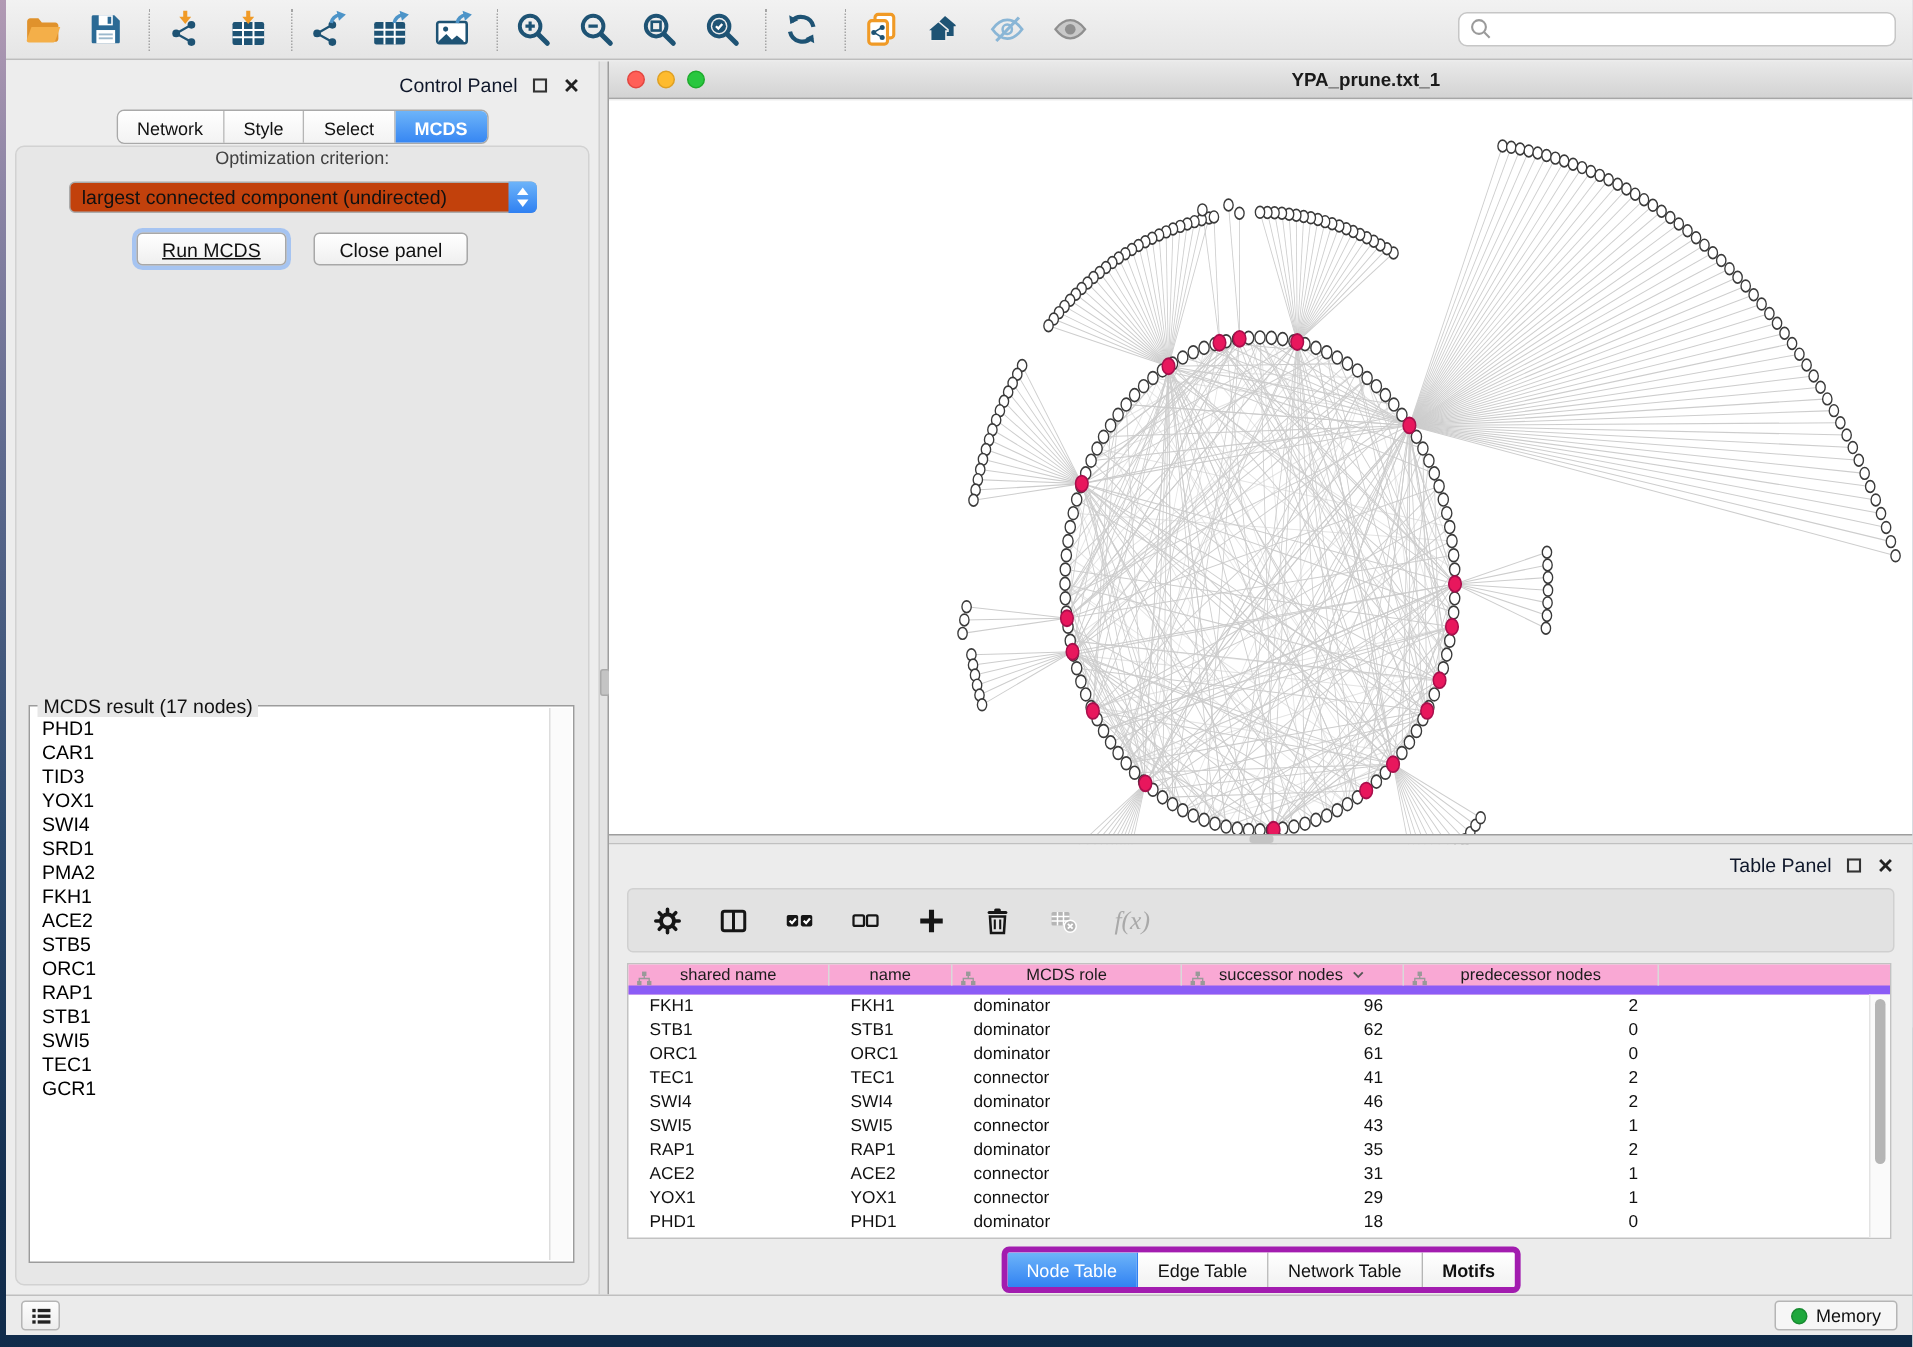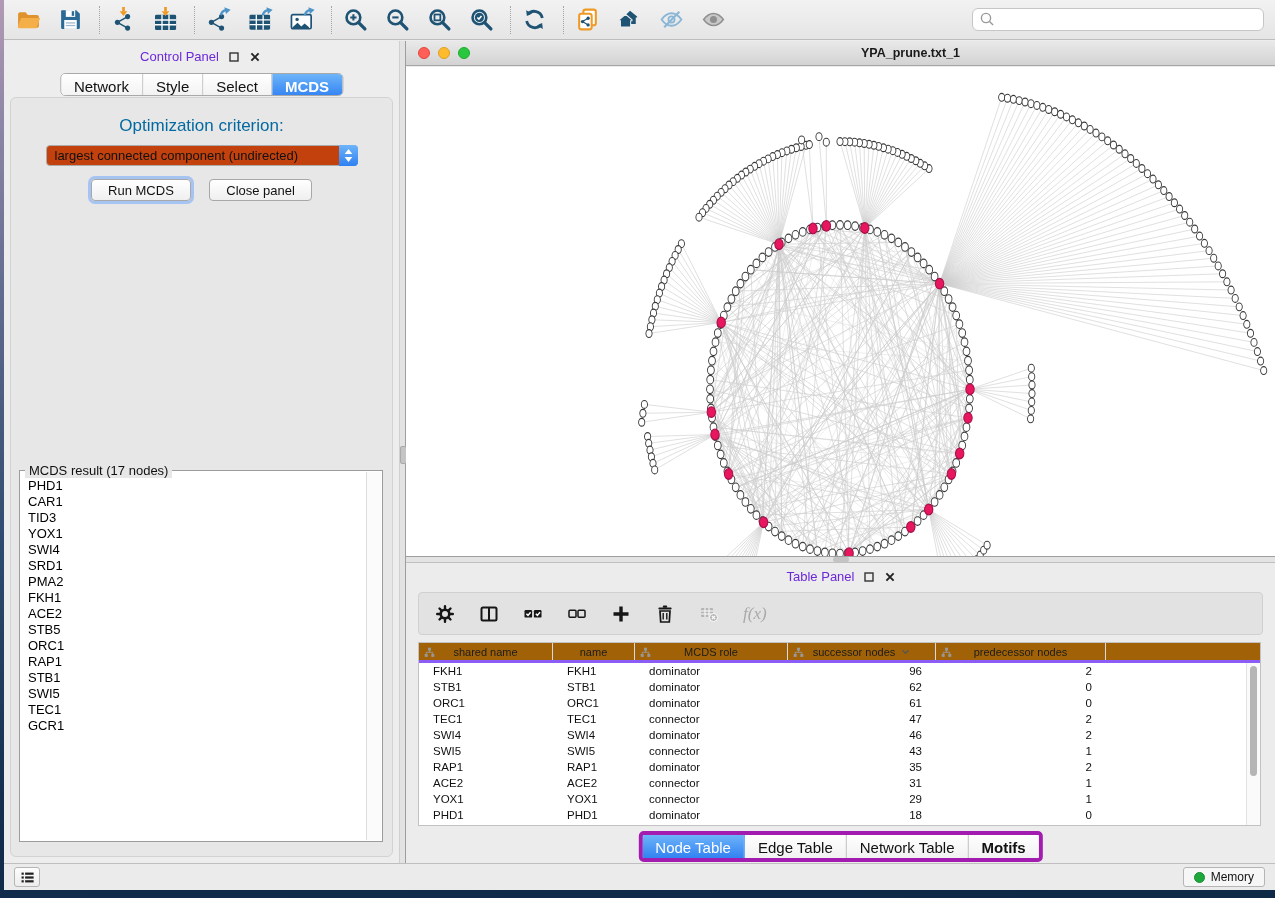--- a/index.html
+++ b/index.html
@@ -24,45 +24,45 @@
 
   
   #content{position:absolute;left:0;right:0;top:41px;bottom:27px;}
   #control-panel{position:absolute;left:0;top:0;bottom:0;width:395px;background:#ededed;}
   #v-splitter{position:absolute;left:395px;top:0;bottom:0;width:7px;background:#e3e3e3;
     border-left:1px solid #cfcfcf;border-right:1px solid #9e9e9e;box-sizing:border-box;cursor:col-resize;}
   #v-splitter .grip{width:5px;height:16px;margin:405px auto 0;background:#c4c4c4;border:1px solid #aaa;border-radius:2px;}
   #right-pane{position:absolute;left:402px;right:0;top:0;bottom:0;}
 
   
-  .panel-head{display:flex;justify-content:center;align-items:center;font-size:13px;color:#6d28d9;}
+  .panel-head{display:flex;justify-content:flex-end;align-items:center;font-size:13px;color:#0f172a;}
   #cp-head{position:absolute;top:8px;left:10px;right:12px;}
   .win-btns{display:flex;align-items:center;}
   .win-btns .wb{margin-left:9px;display:flex;cursor:default;}
   .win-btns svg{width:12px;height:12px;}
   #cp-tabs{position:absolute;top:32px;left:50%;transform:translateX(-50%);display:flex;height:21px;
     border:1px solid #a9a9a9;border-radius:5px;overflow:hidden;background:#fff;z-index:2;}
-  .seg{display:flex;align-items:center;justify-content:center;font-size:15px;padding:12px 13px;
+  .seg{display:flex;align-items:center;justify-content:center;font-size:12px;padding:12px 13px;
     border-right:1px solid #b5b5b5;background:linear-gradient(#fff,#f1f1f1);color:#111;cursor:default;}
   .seg:last-child{border-right:none;font-weight:bold;}
   .seg.active{background:linear-gradient(#6db4f9,#2f80f2);color:#fff;border-right-color:#2f80f2;}
   #cp-body{position:absolute;left:6px;right:6px;top:56px;bottom:6px;background:#e7e7e7;
     border:1px solid #d2d2d2;border-radius:6px;}
-  #opt-label{text-align:center;margin-top:18px;font-size:17px;color:#0369a1;}
+  #opt-label{text-align:center;font-size:12px;color:#404040;}
   #opt-select{position:relative;margin:9px auto 0;width:312px;height:21px;background:#c2410c;
     border:1px solid #ababab;border-radius:4px;display:flex;align-items:center;font-size:13px;
     padding-left:8px;box-sizing:border-box;color:#111;}
   #opt-stepper{position:absolute;right:-1px;top:-1px;bottom:-1px;width:19px;
     background:linear-gradient(#6db4f9,#2f80f2);border-radius:0 4px 4px 0;display:flex;align-items:center;justify-content:center;}
   #opt-stepper svg{width:11px;height:15px;}
   #cp-buttons{margin-top:13px;text-align:center;}
   #cp-buttons button{height:22px;font-size:13px;font-family:"Liberation Sans",sans-serif;
     border:1px solid #a8a8a8;border-radius:4px;background:linear-gradient(#fff,#efefef);
     padding:0 16px;margin:0 7px;color:#111;}
-  #run-btn{border-color:#7aa8e8;box-shadow:0 0 0 3px rgba(113,168,249,.55);}
+  #run-btn{border-color:#7aa8e8;box-shadow:0 0 0 3px rgba(113,168,249,.55);text-decoration:underline;}
   #result-box{position:absolute;left:8px;right:9px;top:372px;height:370px;border:1px solid #9c9c9c;background:#fff;}
   #result-legend{position:absolute;top:-8px;left:5px;background:#e7e7e7;padding:0 4px;font-size:13px;color:#111;}
   #result-list{position:absolute;left:1px;right:16px;top:1px;bottom:1px;padding:6px 0 0 7px;
     font-size:13px;line-height:16px;color:#000;overflow:hidden;}
   #result-scroll{position:absolute;top:1px;right:1px;bottom:1px;width:14px;background:#fbfbfb;border-left:1px solid #ddd;}
 
   
   #network-pane{position:absolute;left:0;right:0;top:0;height:644px;}
   #net-titlebar{position:absolute;left:0;right:0;top:0;height:25px;
     background:linear-gradient(#e9e9e9,#d3d3d3);border-bottom:1px solid #a6a6a6;
@@ -84,21 +84,21 @@
   #tp-head{position:absolute;top:6px;left:14px;right:12px;}
   #tp-toolbar{position:absolute;top:29px;left:12px;right:12px;height:43px;background:#e2e2e2;
     border:1px solid #d0d0d0;border-radius:4px;display:flex;align-items:center;gap:24px;
     padding-left:16px;box-sizing:border-box;text-align:center;}
   .tp-btn{display:flex;align-items:center;justify-content:center;}
   .tp-btn svg{width:20px;height:20px;}
   .fx-text{font-family:"Liberation Serif",serif;font-style:italic;font-size:17px;color:#a9a9a9;}
   #node-table{position:absolute;top:79px;left:12px;right:14px;height:182px;background:#fff;
     border:1px solid #c2c2c2;box-sizing:content-box;}
   .grid-cols{display:grid;grid-template-columns:134px 82px 153px 148px 170px 1fr;}
-  #tbl-head{height:20px;background:#a16207;border-bottom:3px solid #8b5cf6;box-sizing:border-box;}
+  #tbl-head{height:20px;background:#f9a8d4;border-bottom:6px solid #8b5cf6;box-sizing:border-box;}
   .hcell{position:relative;border-right:1px solid #d9d9d9;font-size:11px;display:flex;
     align-items:center;justify-content:center;color:#1c1c1c;overflow:hidden;}
   .hcell.filler{border-right:none;}
   .hcell .tree{position:absolute;left:5px;top:4px;display:flex;}
   .hcell .tree svg{width:11px;height:11px;}
   .sortchev{margin-left:6px;display:flex;}
   .sortchev svg{width:9px;height:6px;}
   .trow{height:16px;font-size:11.5px;color:#111;}
   .trow .c{line-height:16px;padding-left:14px;white-space:nowrap;overflow:hidden;}
   .trow .c.num{text-align:right;padding-left:0;padding-right:14px;}
@@ -1327,21 +1327,21 @@
                 <div class="c">ORC1</div>
                 <div class="c">dominator</div>
                 <div class="c num">61</div>
                 <div class="c num">0</div>
                 <div class="c"></div>
               </div>
               <div class="trow grid-cols">
                 <div class="c">TEC1</div>
                 <div class="c">TEC1</div>
                 <div class="c">connector</div>
-                <div class="c num">47</div>
+                <div class="c num">41</div>
                 <div class="c num">2</div>
                 <div class="c"></div>
               </div>
               <div class="trow grid-cols">
                 <div class="c">SWI4</div>
                 <div class="c">SWI4</div>
                 <div class="c">dominator</div>
                 <div class="c num">46</div>
                 <div class="c num">2</div>
                 <div class="c"></div>

